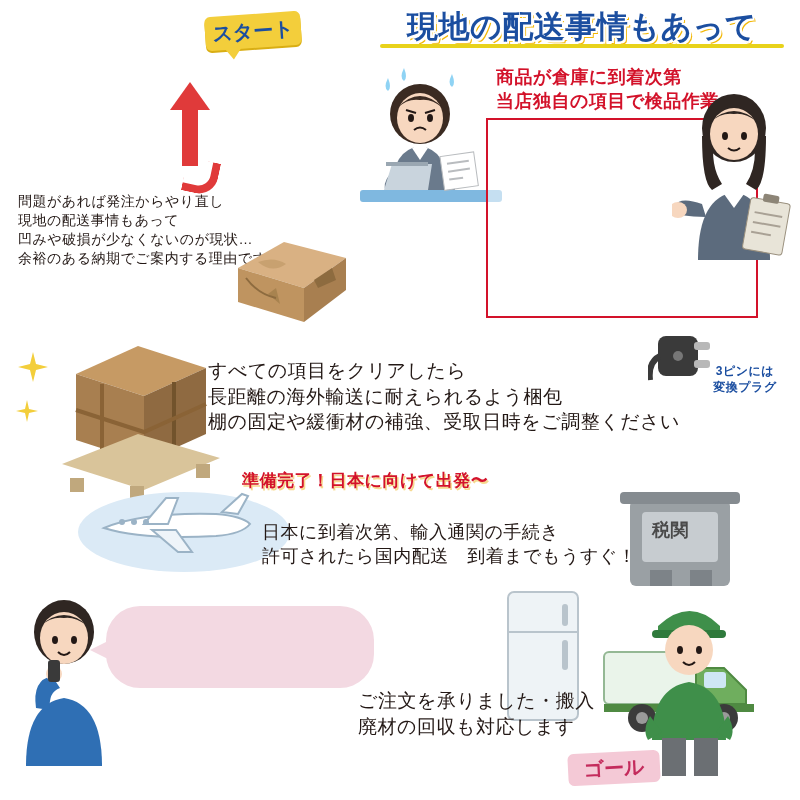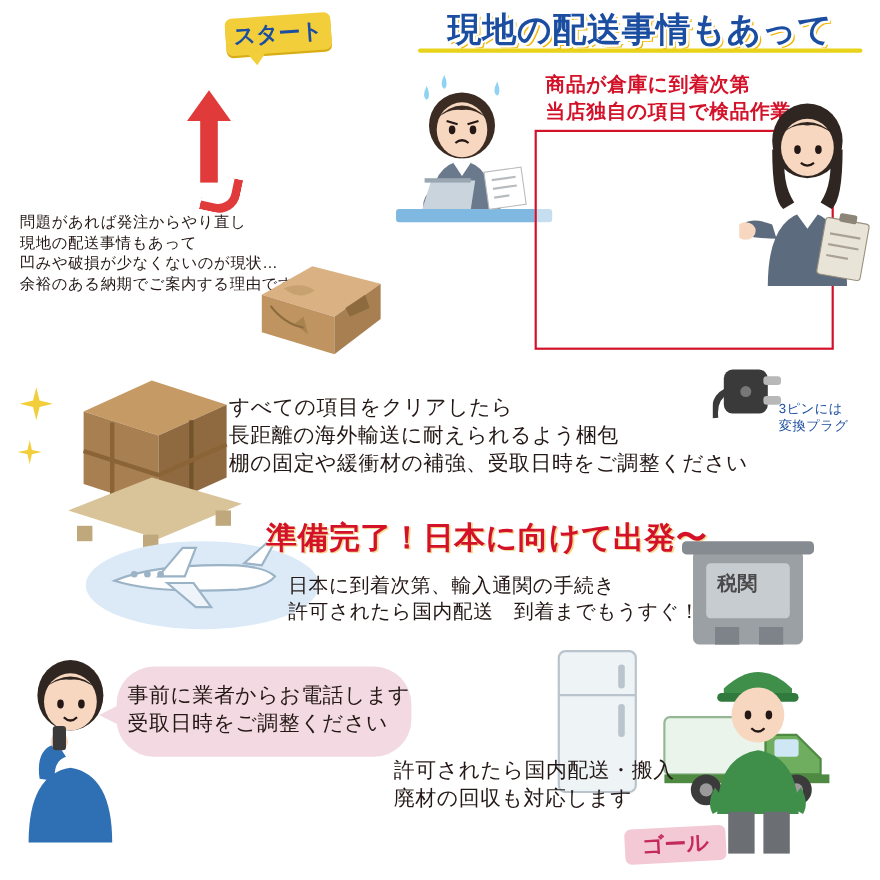--- a/index.html
+++ b/index.html
@@ -82,26 +82,26 @@
     line-height: 32px;
     transform: rotate(-3deg);
   }
 
   
   #order-text  { left: 22px;  top: 38px;  font-size: 19px; }
   #insp-head   { left: 496px; top: 52px;  font-size: 18px; font-weight: bold; color: #d3122a; margin-top: 13px; }
   #insp-list   { left: 498px; top: 128px; font-size: 19px; }
   #problem-box { left: 18px;  top: 192px; font-size: 14px; }
   #pack-text   { left: 208px; top: 358px; font-size: 19px; }
-  #depart-text { left: 242px; top: 470px; font-size: 28px; font-weight: bold; color: #d3122a;
+  #depart-text { left: 242px; top: 470px; font-size: 17px; font-weight: bold; color: #d3122a;
                  text-shadow: 1.5px 1.5px 0 #f6d98f; }
   #import-text { left: 262px; top: 520px; font-size: 18px; }
   #unpack-text { left: 358px; top: 688px; font-size: 19px; }
-  #plug-note   { left: 708px; top: 364px; font-size: 12px; font-weight: normal; color: #1b4ea0;
-                 width: 74px; line-height: 1.3; }
+  #plug-note   { left: 708px; top: 364px; font-size: 12px; font-weight: bold; color: #1b4ea0;
+                 text-align: center; width: 74px; line-height: 1.3; }
 
   
   #insp-box {
     left: 486px; top: 118px;
     width: 268px; height: 196px;
     border: 2px solid #d3122a;
     background: rgba(255,255,255,0.55);
   }
 
   
@@ -336,22 +336,20 @@
   <svg class="shape" id="customs" viewBox="0 0 120 112">
     <rect x="10" y="14" width="100" height="86" rx="6" fill="#9aa0a4"></rect>
     <rect x="22" y="26" width="76" height="50" rx="4" fill="#c7ccd0"></rect>
     <rect x="30" y="84" width="22" height="16" fill="#7d8388"></rect>
     <rect x="70" y="84" width="22" height="16" fill="#7d8388"></rect>
     <rect x="0" y="6" width="120" height="12" rx="4" fill="#858b90"></rect>
   </svg>
   <div class="abs txt" id="customs-label">税関</div>
 
   <div class="abs" id="phone-bubble"></div>
-  <div class="abs txt" id="phone-text">事前に業者からお電話します
-受取日時をご調整ください</div>
 
   <svg class="shape" id="phone-person" viewBox="0 0 110 190">
     <ellipse cx="54" cy="44" rx="30" ry="32" fill="#2f2622"></ellipse>
     <ellipse cx="54" cy="50" rx="24" ry="26" fill="#f7d7bf"></ellipse>
     <path d="M30 38 q24 -22 48 0 q-14 -10 -24 -8 q-12 -2 -24 8z" fill="#2f2622"></path>
     <ellipse cx="45" cy="52" rx="3" ry="4" fill="#231815"></ellipse>
     <ellipse cx="64" cy="52" rx="3" ry="4" fill="#231815"></ellipse>
     <path d="M48 64 q6 6 12 0" stroke="#231815" stroke-width="2" fill="none"></path>
 
     <path d="M16 178 q0 -62 38 -68 q38 6 38 68z" fill="#2f6fb4"></path>
@@ -391,18 +389,18 @@
 
     <path d="M10 150 q0 -52 37 -58 q37 6 37 58z" fill="#3f8f4a"></path>
 
     <path d="M8 126 q-8 14 -2 24 l14 -8z" fill="#3f8f4a"></path>
     <path d="M86 126 q8 14 2 24 l-14 -8z" fill="#3f8f4a"></path>
 
     <rect x="20" y="148" width="24" height="38" fill="#6b6f73"></rect>
     <rect x="52" y="148" width="24" height="38" fill="#6b6f73"></rect>
   </svg>
 
-  <div class="abs txt" id="unpack-text">許可されたら国内配送・搬入
+  <div class="abs txt" id="unpack-text">ご注文を承りました・搬入
 廃材の回収も対応します</div>
 
   <div class="abs" id="goal-badge">ゴール</div>
 
 </div>
 
 </body></html>

